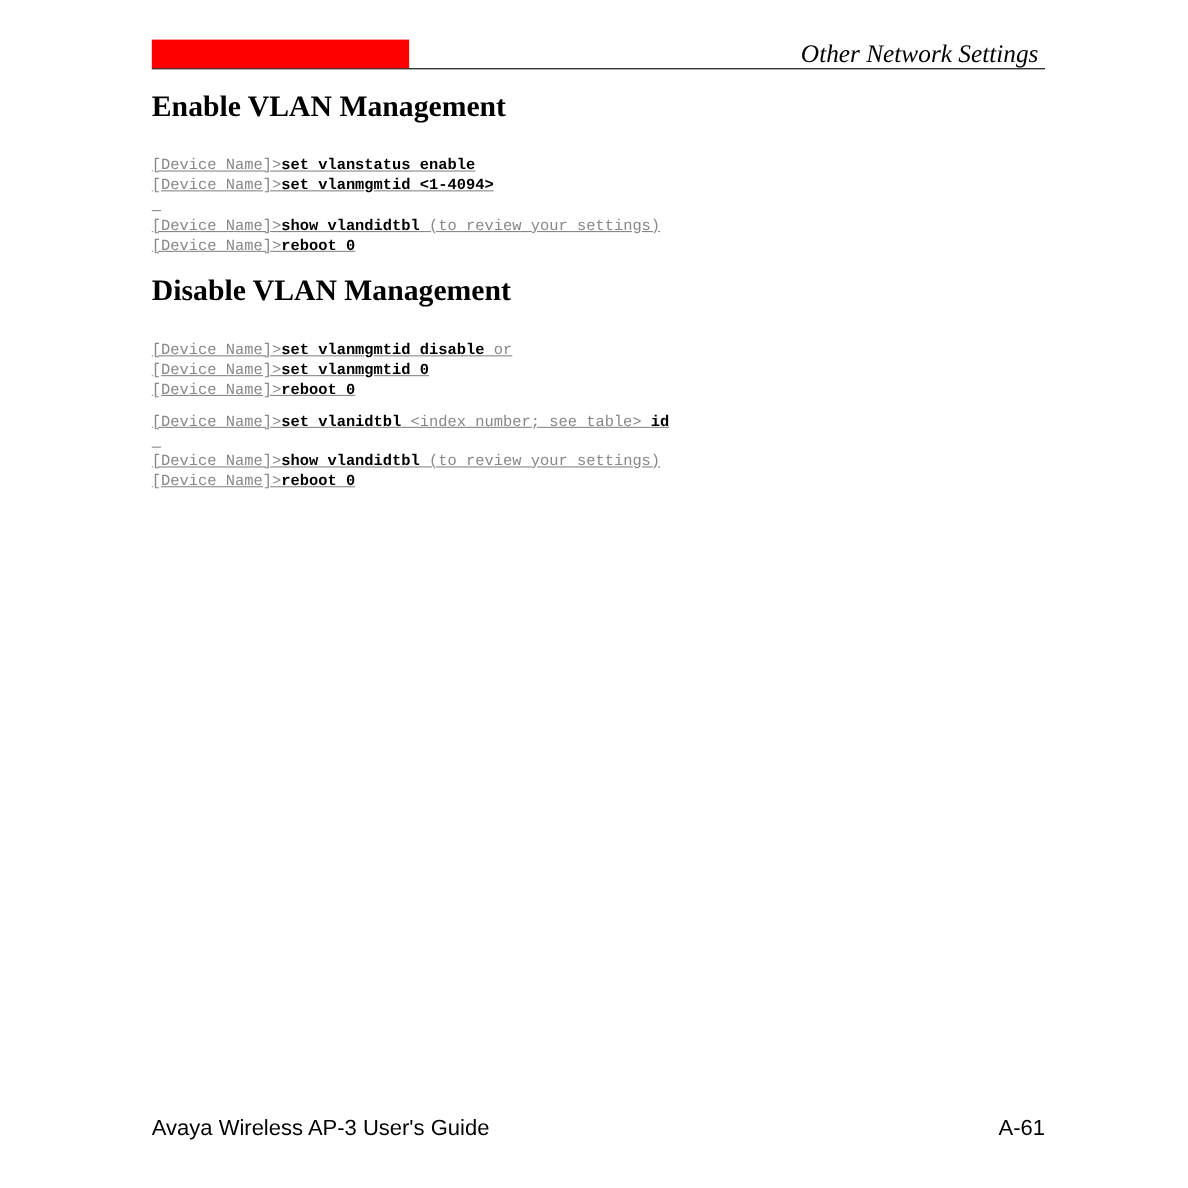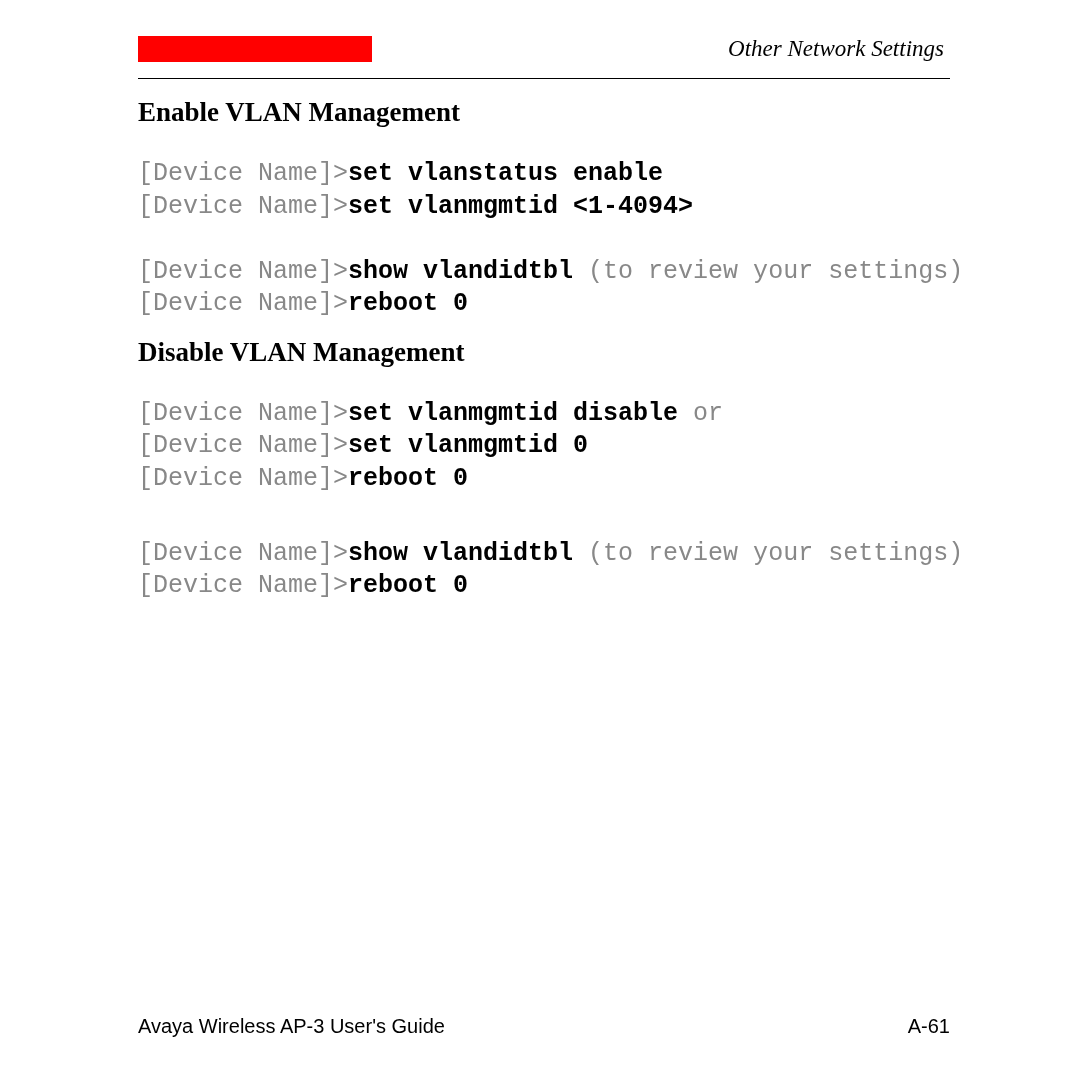--- a/index.html
+++ b/index.html
@@ -13,21 +13,21 @@
       background: white;
       font-family: "Times New Roman", Times, serif;
       position: relative;
     }
     .page {
       padding: 36px 130px 0 138px;
     }
     .header-row {
       display: flex;
       align-items: flex-start;
-      margin-bottom: 16px;
+      margin-bottom: 0;
     }
     .red-bar {
       width: 234px;
       height: 26px;
       background: #ff0000;
     }
     .header-title {
       flex: 1;
       text-align: right;
       font-style: italic;
@@ -44,24 +44,25 @@
       font-size: 27px;
       font-weight: bold;
       font-family: "Times New Roman", Times, serif;
       margin-top: 16px;
       margin-bottom: 30px;
     }
     .section-heading.tight {
     }
     .code-block {
       font-family: "Courier New", Courier, monospace;
-      font-size: 25px;
+      font-size: 14px;
       line-height: 1.3;
       color: #888888;
       margin-bottom: 10px;
+      text-decoration: underline;
     }
     .code-line {
       white-space: nowrap;
     }
     .cmd {
       color: #000;
       font-weight: bold;
     }
     .footer {
       position: absolute;
@@ -97,20 +98,21 @@
   <h2 class="section-heading tight">Disable VLAN Management</h2>
 
   <div class="code-block">
     <div class="code-line"><span>[Device Name]&gt;</span><span class="cmd">set vlanmgmtid disable</span><span> or</span></div>
     <div class="code-line"><span>[Device Name]&gt;</span><span class="cmd">set vlanmgmtid 0</span></div>
     <div class="code-line"><span>[Device Name]&gt;</span><span class="cmd">reboot 0</span></div>
   </div>
 
 
   <div class="code-block">
+    <div class="code-line"><span>[Device Name]&gt;</span><span class="cmd">set vlanidtbl</span><span> &lt;index number; see table&gt; </span><span class="cmd">id</span></div>
     <div class="code-line">&nbsp;</div>
     <div class="code-line"><span>[Device Name]&gt;</span><span class="cmd">show vlandidtbl</span><span> (to review your settings)</span></div>
     <div class="code-line"><span>[Device Name]&gt;</span><span class="cmd">reboot 0</span></div>
   </div>
 </div>
 
 <div class="footer">
   <span>Avaya Wireless AP-3 User's Guide</span>
   <span>A-61</span>
 </div>

